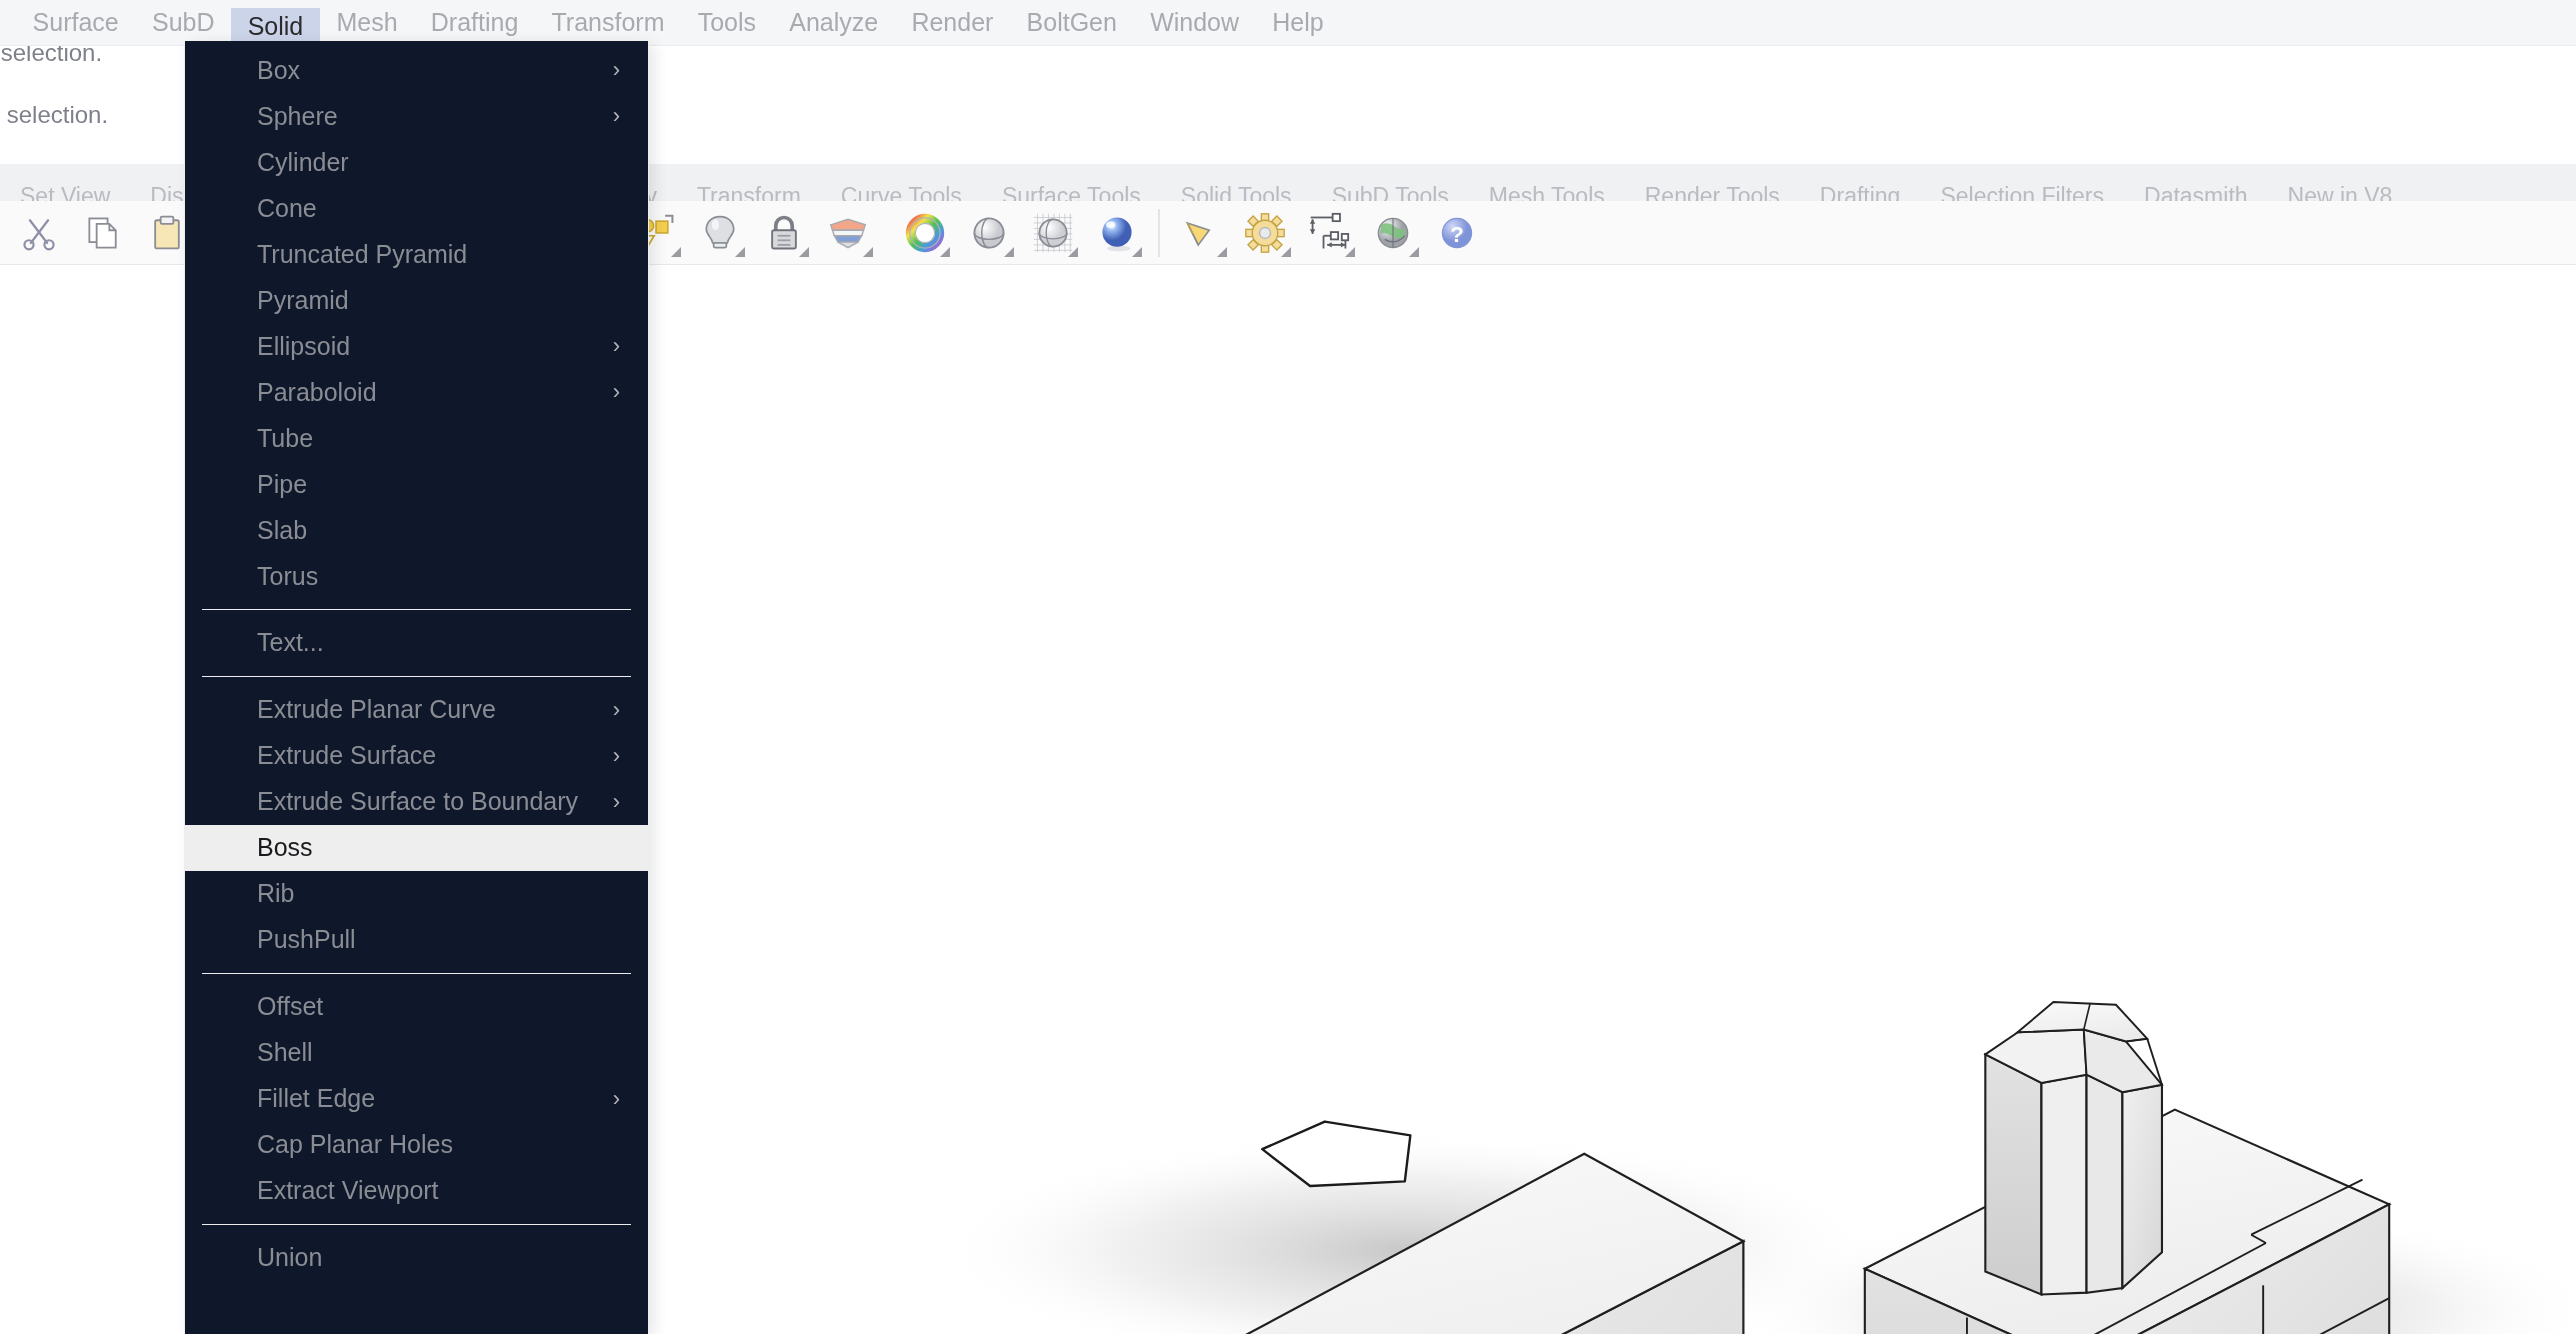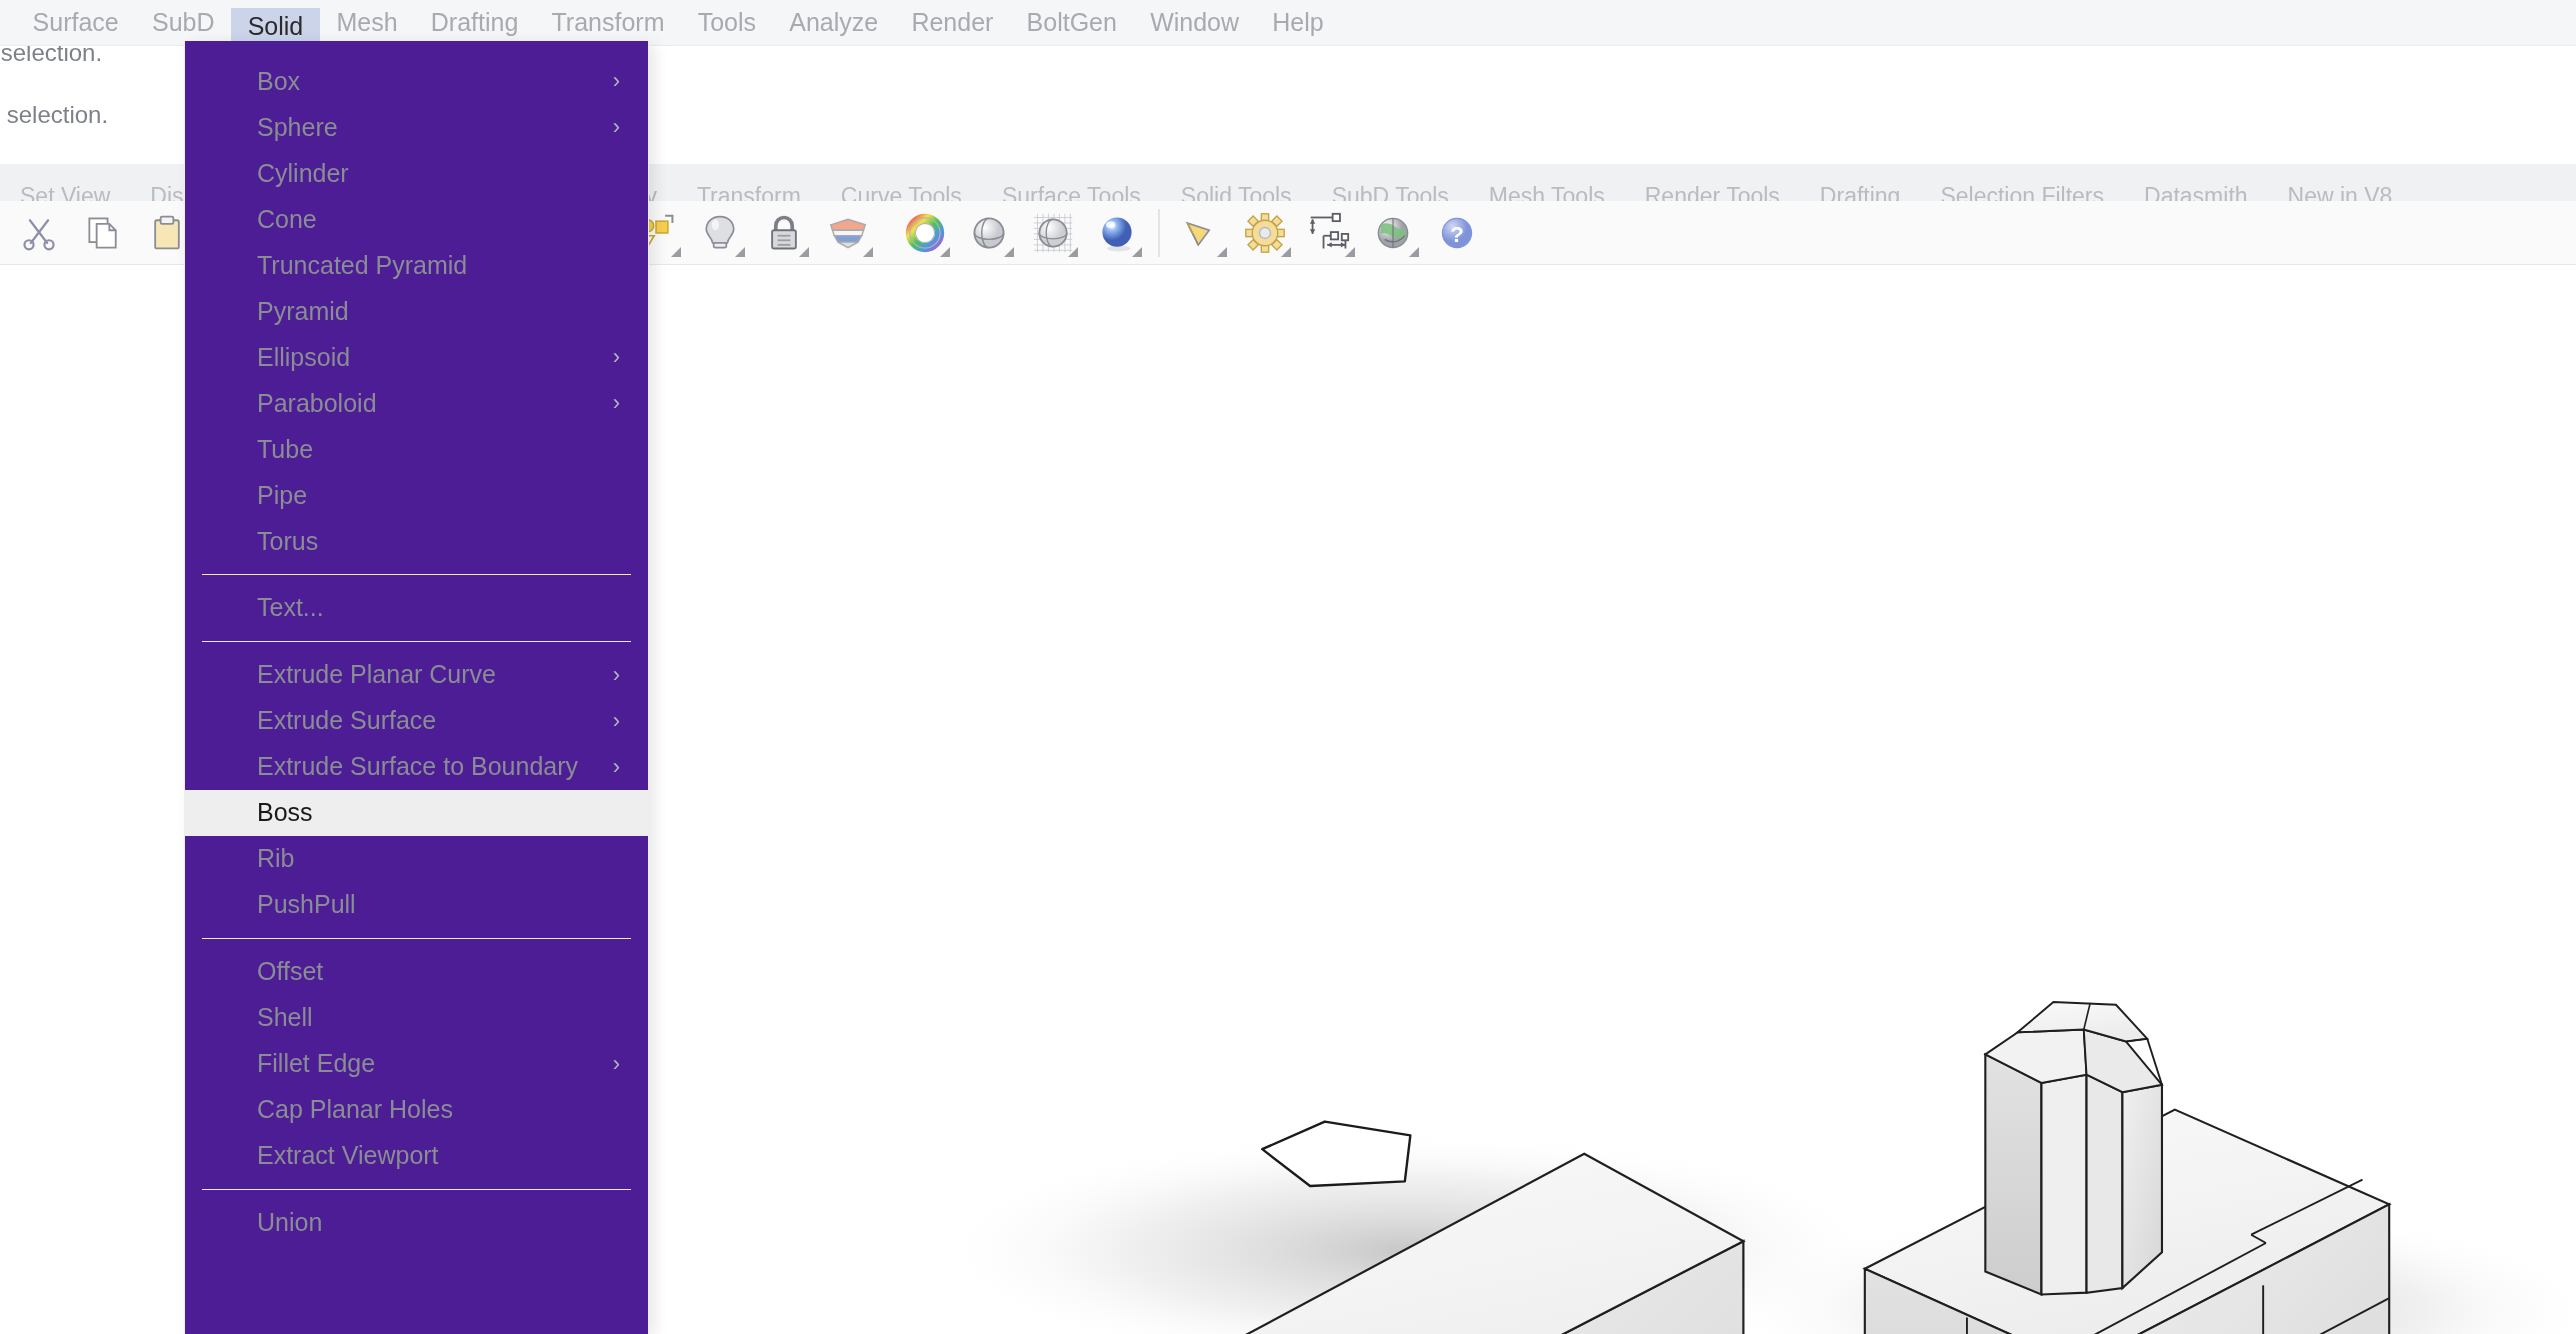--- a/index.html
+++ b/index.html
@@ -136,26 +136,26 @@
   }
   .viewport svg { display: block; }
 
   
   .dropdown {
     position: absolute;
     left: 184px;
     top: 41px;
     width: 465px;
     height: 1294px;
-    background: #4c1d95;
+    background: #0f172a;
     border: 0.9px solid #eceded;
     border-top: none;
     box-shadow: 5.5px 2.8px 14.7px rgba(0,0,0,0.10);
     z-index: 50;
-    padding-top: 17px;
+    padding-top: 6px;
     overflow: hidden;
   }
   .menu-item {
     position: relative;
     height: 46px;
     display: flex;
     align-items: center;
     padding-left: 72px;
     padding-right: 18.4px;
     font-size: 25px;
@@ -638,20 +638,23 @@
       <span>Paraboloid</span>
       <span class="arrow">›</span>
     </div>
     <div class="menu-item">
       <span>Tube</span>
     </div>
     <div class="menu-item">
       <span>Pipe</span>
     </div>
     <div class="menu-item">
+      <span>Slab</span>
+    </div>
+    <div class="menu-item">
       <span>Torus</span>
     </div>
 
     <div class="menu-sep"></div>
 
     <div class="menu-item">
       <span>Text...</span>
     </div>
 
     <div class="menu-sep"></div>

